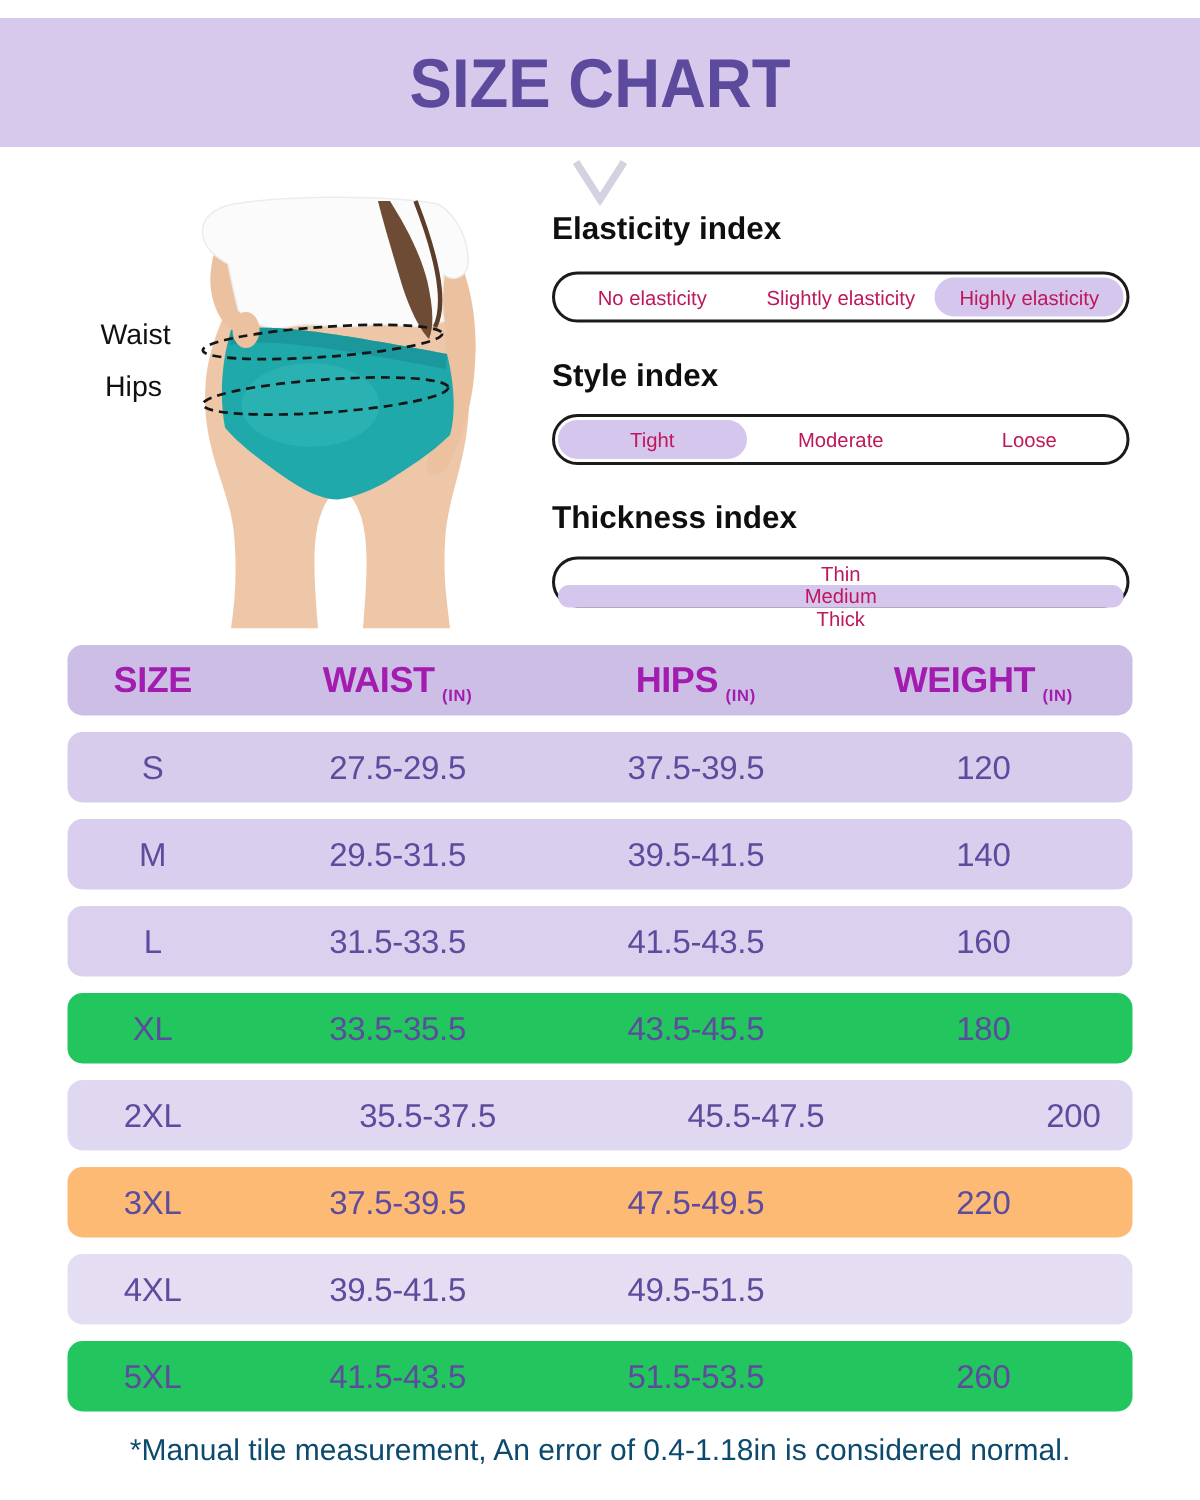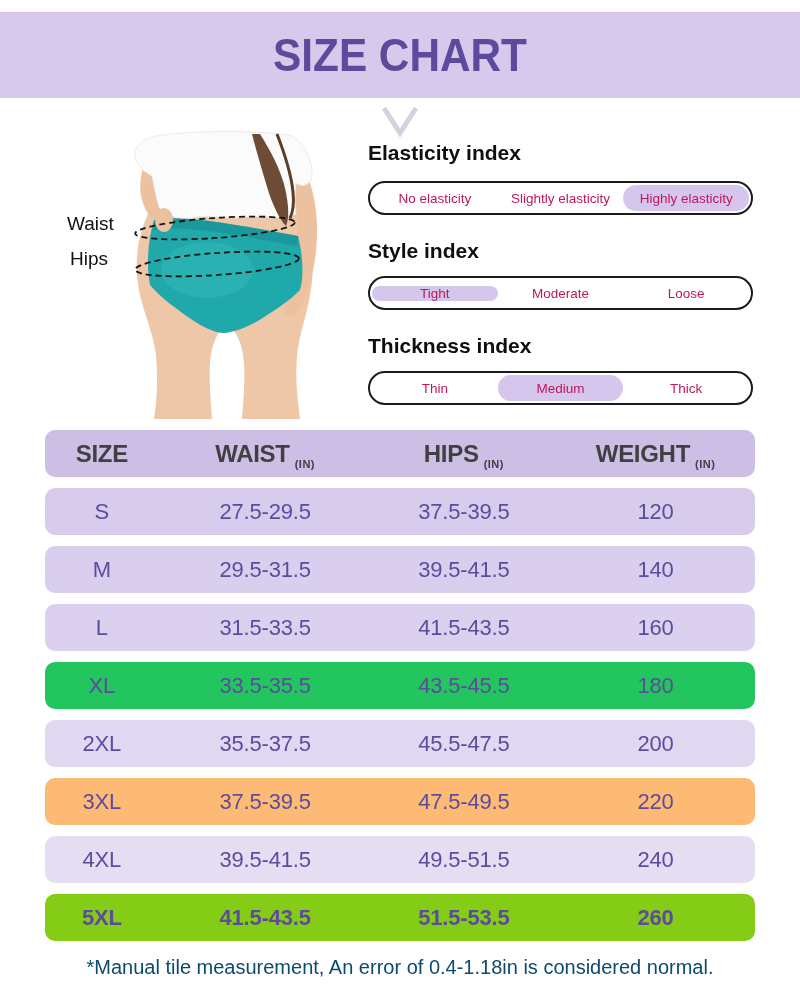--- a/index.html
+++ b/index.html
@@ -22,47 +22,47 @@
   .fig-label.hips{left:70px;top:236px;}
   .dash{fill:none;stroke:#161616;stroke-width:1.8;stroke-dasharray:6 4;}
   
   .index-title{position:absolute;left:368px;margin:0;font-size:21px;font-weight:700;color:#0f0f0f;}
   .t-elasticity{top:129px;} .t-style{top:227px;} .t-thickness{top:322px;}
   .scale-bar{
     position:absolute;left:368px;width:385px;height:34px;box-sizing:border-box;
     border:2px solid #1b1b1b;border-radius:17px;background:#fff;
     display:flex;padding:2px;
   }
-  .b-elasticity{top:169px;} .b-style{top:264px;align-items:center;} .b-thickness{top:359px;}
+  .b-elasticity{top:169px;} .b-style{top:264px;} .b-thickness{top:359px;flex-direction:column;}
   .scale-opt{
     flex:1;display:flex;align-items:center;justify-content:center;
     font-size:13.5px;font-weight:500;color:#be185d;border-radius:14px;white-space:nowrap;
   }
   .scale-opt.selected{background:#d5c6ee;}
   
   .size-table{position:absolute;left:45px;top:418px;width:710px;}
   .t-row{
     display:grid;grid-template-columns:16% 30% 26% 28%;align-items:center;
     height:47px;border-radius:10px;
   }
   .table-head{background:#cdbee6;}
   .table-head .cell{
-    text-align:center;font-size:24px;font-weight:bold;color:#404040;letter-spacing:-.3px;
+    text-align:center;font-size:24px;font-weight:bold;color:#a21caf;letter-spacing:-.3px;
   }
   .table-head .unit{font-size:11px;font-weight:bold;position:relative;top:6px;margin-left:5px;letter-spacing:.5px;}
   .size-row{margin-top:11px;}
   .size-row .cell{text-align:center;font-size:22px;color:#5d4b9e;letter-spacing:-.2px;}
   .size-row:nth-child(1){background:#d8ccec;}
   .size-row:nth-child(2){background:#d9ceed;}
   .size-row:nth-child(3){background:#dbd1ee;}
   .size-row:nth-child(4){background:#22c55e;}
-  .size-row:nth-child(5){background:#e0d7f1;}
+  .size-row:nth-child(5){background:#e0d7f1;gap:20px;}
   .size-row:nth-child(6){background:#fdba74;}
   .size-row:nth-child(7){background:#e5def3;}
-  .size-row:nth-child(8){background:#84cc16;font-weight:bold;}
+  .size-row:nth-child(8){background:#22c55e;}
   
   .footnote{position:absolute;left:0;top:944px;width:800px;text-align:center;
     font-size:20px;color:#0c4a6e;}
 </style>
 </head>
 <body>
 
 <div class="page">
 
   <header class="banner">
@@ -172,21 +172,20 @@
         <div class="t-row size-row">
           <div class="cell">3XL</div>
           <div class="cell">37.5-39.5</div>
           <div class="cell">47.5-49.5</div>
           <div class="cell">220</div>
         </div>
         <div class="t-row size-row">
           <div class="cell">4XL</div>
           <div class="cell">39.5-41.5</div>
           <div class="cell">49.5-51.5</div>
-          <div class="cell">240</div>
         </div>
         <div class="t-row size-row">
           <div class="cell">5XL</div>
           <div class="cell">41.5-43.5</div>
           <div class="cell">51.5-53.5</div>
           <div class="cell">260</div>
         </div>
       </div>
   </div>
 

